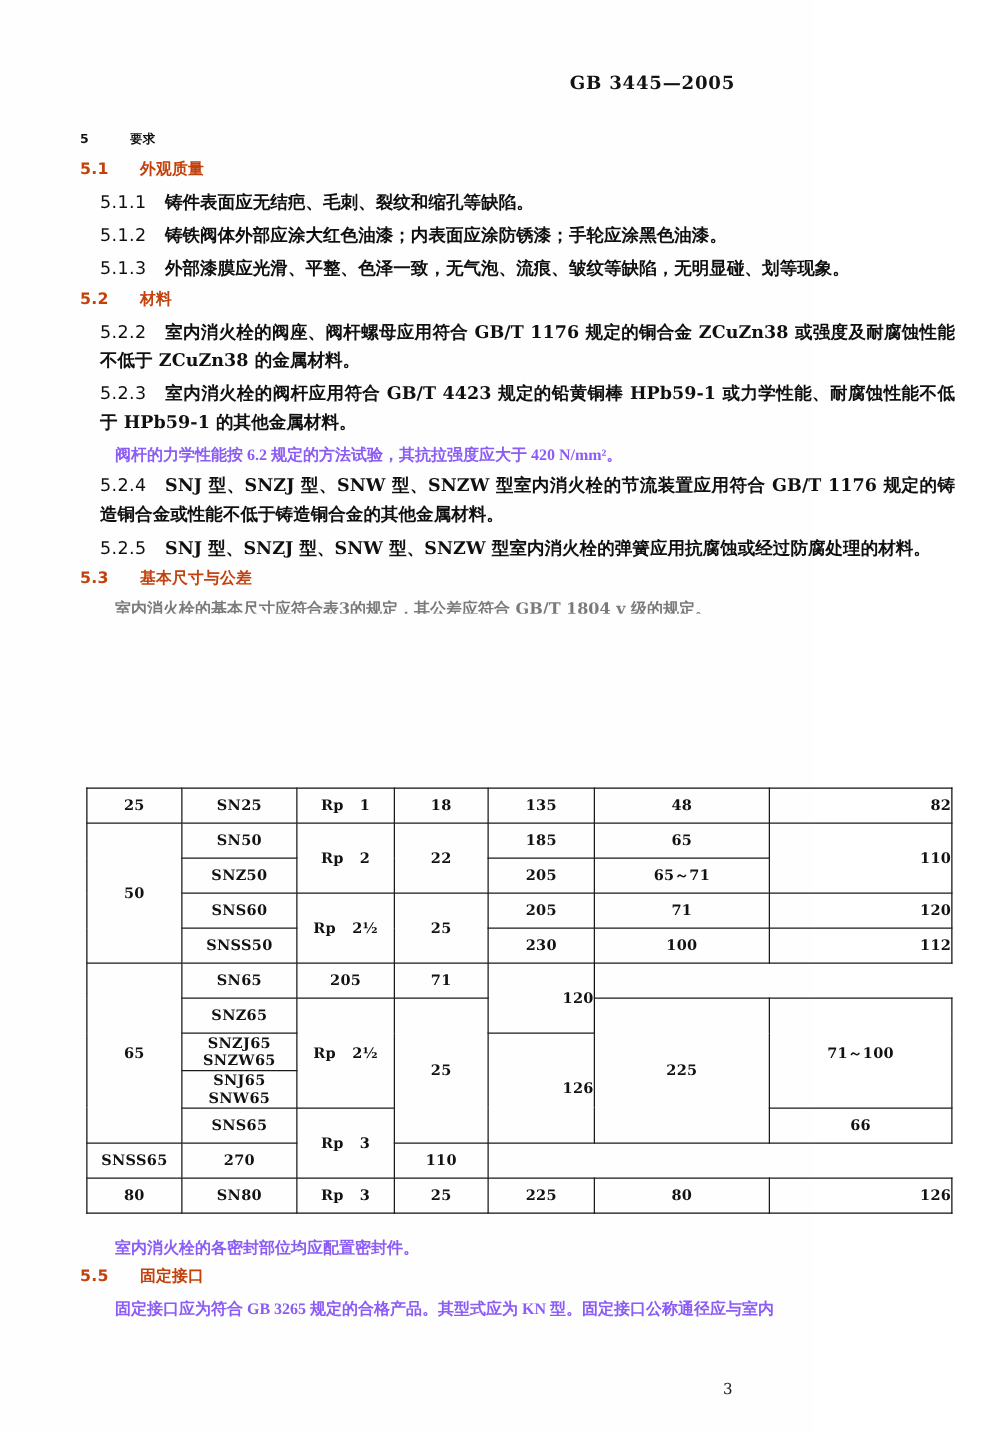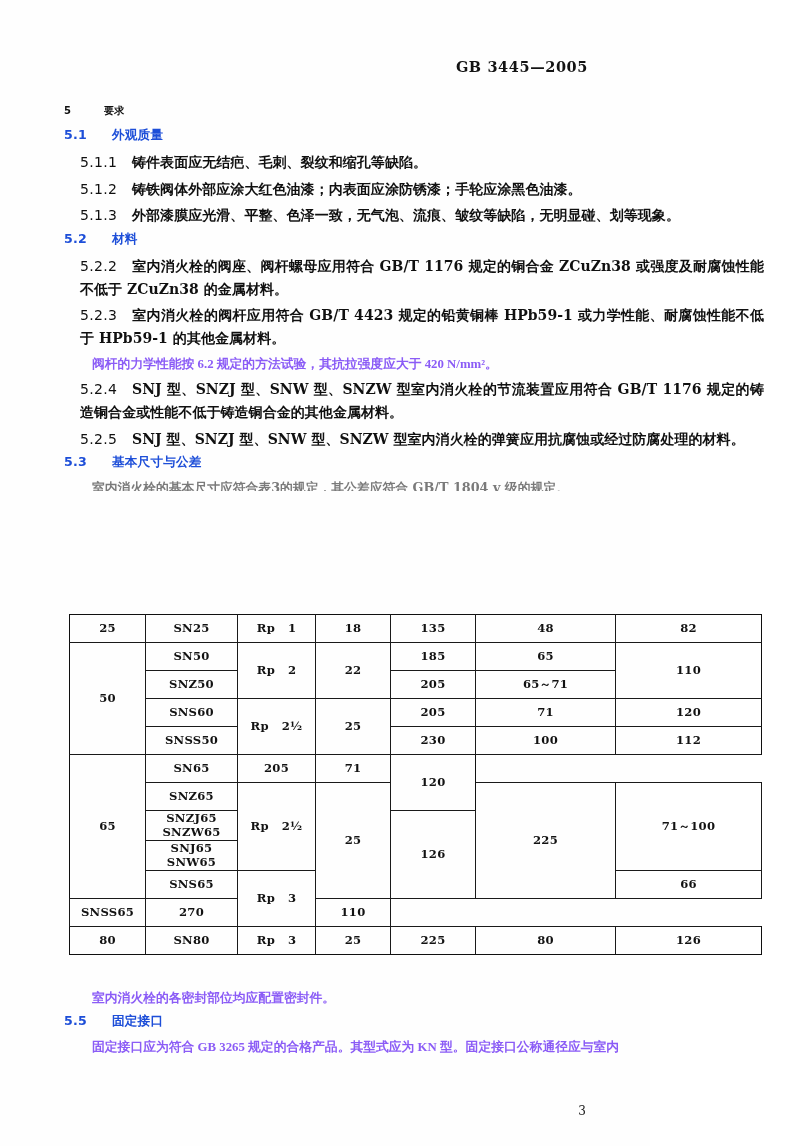--- a/index.html
+++ b/index.html
@@ -65,21 +65,21 @@
     min-width: 34px;
   }
   .h2 .ttl {
     margin-left: 6px;
   }
 
   .h3 {
     font-family: "DejaVu Sans", "Liberation Sans", sans-serif;
     font-weight: bold;
     font-size: 12.6px;
-    color: #1d4ed8;
+    color: #c2410c;
     margin: 0 0 7px 0;
     letter-spacing: 0.2px;
     white-space: nowrap;
   }
   .h3 .num {
     display: inline-block;
     min-width: 44px;
   }
   .h3 .ttl {
     margin-left: 4px;
@@ -134,35 +134,36 @@
     position: absolute;
     left: 69px;
     top: 614px;
     width: 692px;
   }
   table.spec {
     border-collapse: collapse;
     width: 692px;
     table-layout: fixed;
     font-family: "DejaVu Serif", "Liberation Serif", serif;
+    margin-top: 16px;
   }
   table.spec td {
     border: 1px solid #1a1a1a;
     text-align: center;
     vertical-align: middle;
     font-size: 11.6px;
     font-weight: bold;
     color: #121212;
     padding: 0;
     height: 27px;
     letter-spacing: 0.25px;
     line-height: 1.25;
   }
   table.spec td.outer-l { border-left: 1.6px solid #101010; }
-  table.spec td.outer-r { border-right: 1.6px solid #101010; }
+  table.spec td.outer-r { border-right: 1.6px solid #101010; text-align: right; }
   table.spec tr.first td { border-top: 1.6px solid #101010; }
   table.spec tr.last td { border-bottom: 1.6px solid #101010; }
   .stack-line { display: block; }
 
   
   .bottom-block {
     position: absolute;
     left: 64px;
     top: 988px;
     width: 700px;

